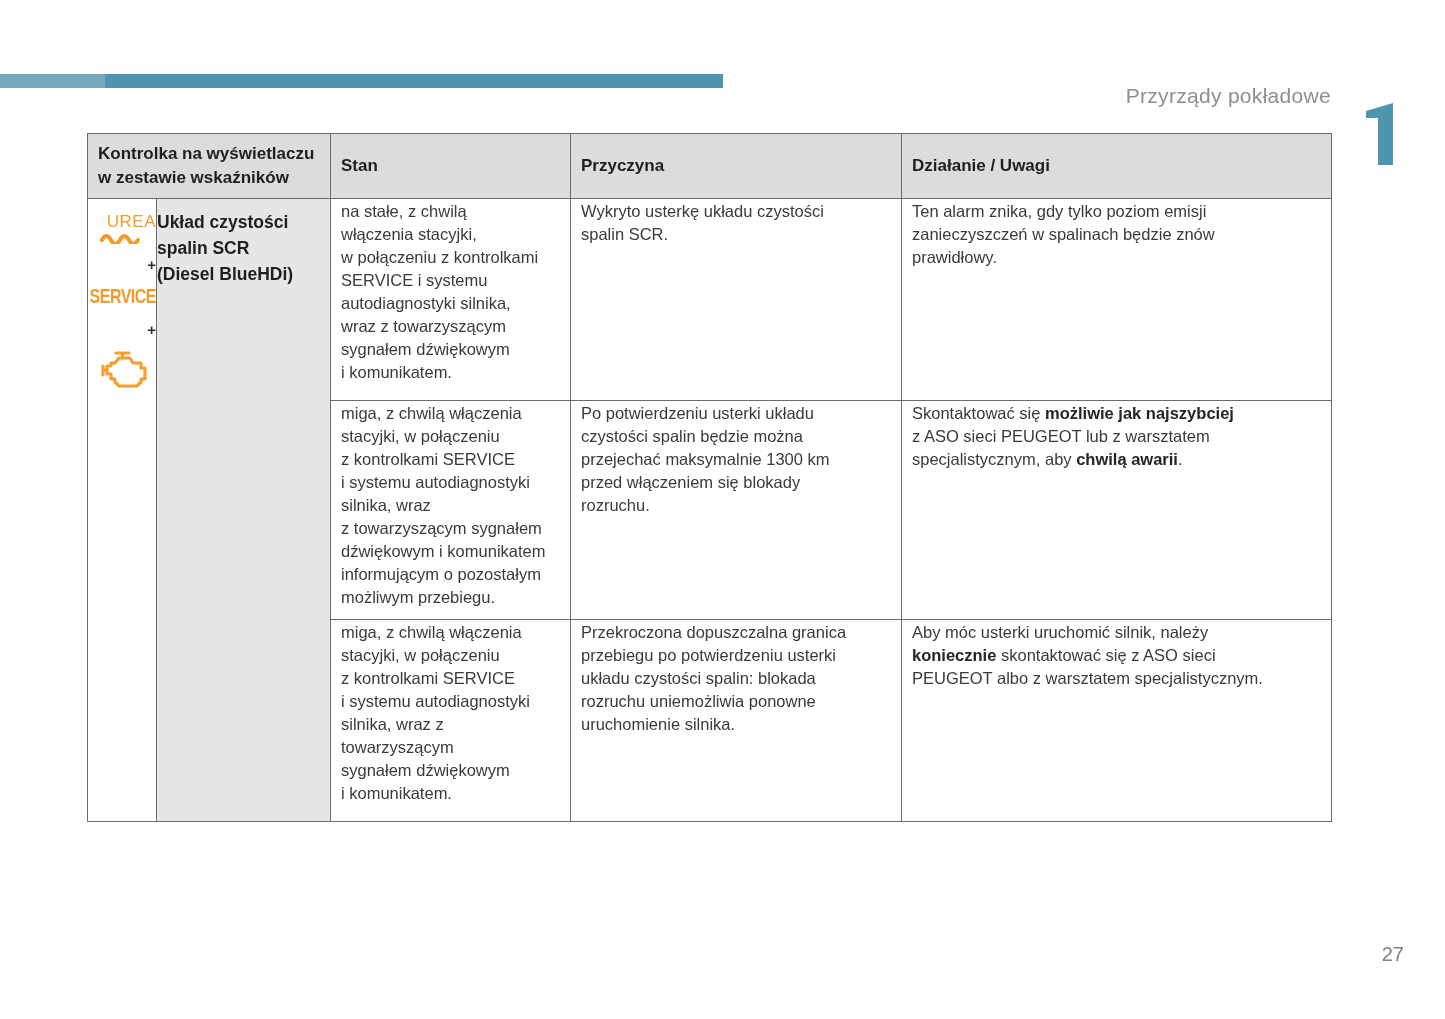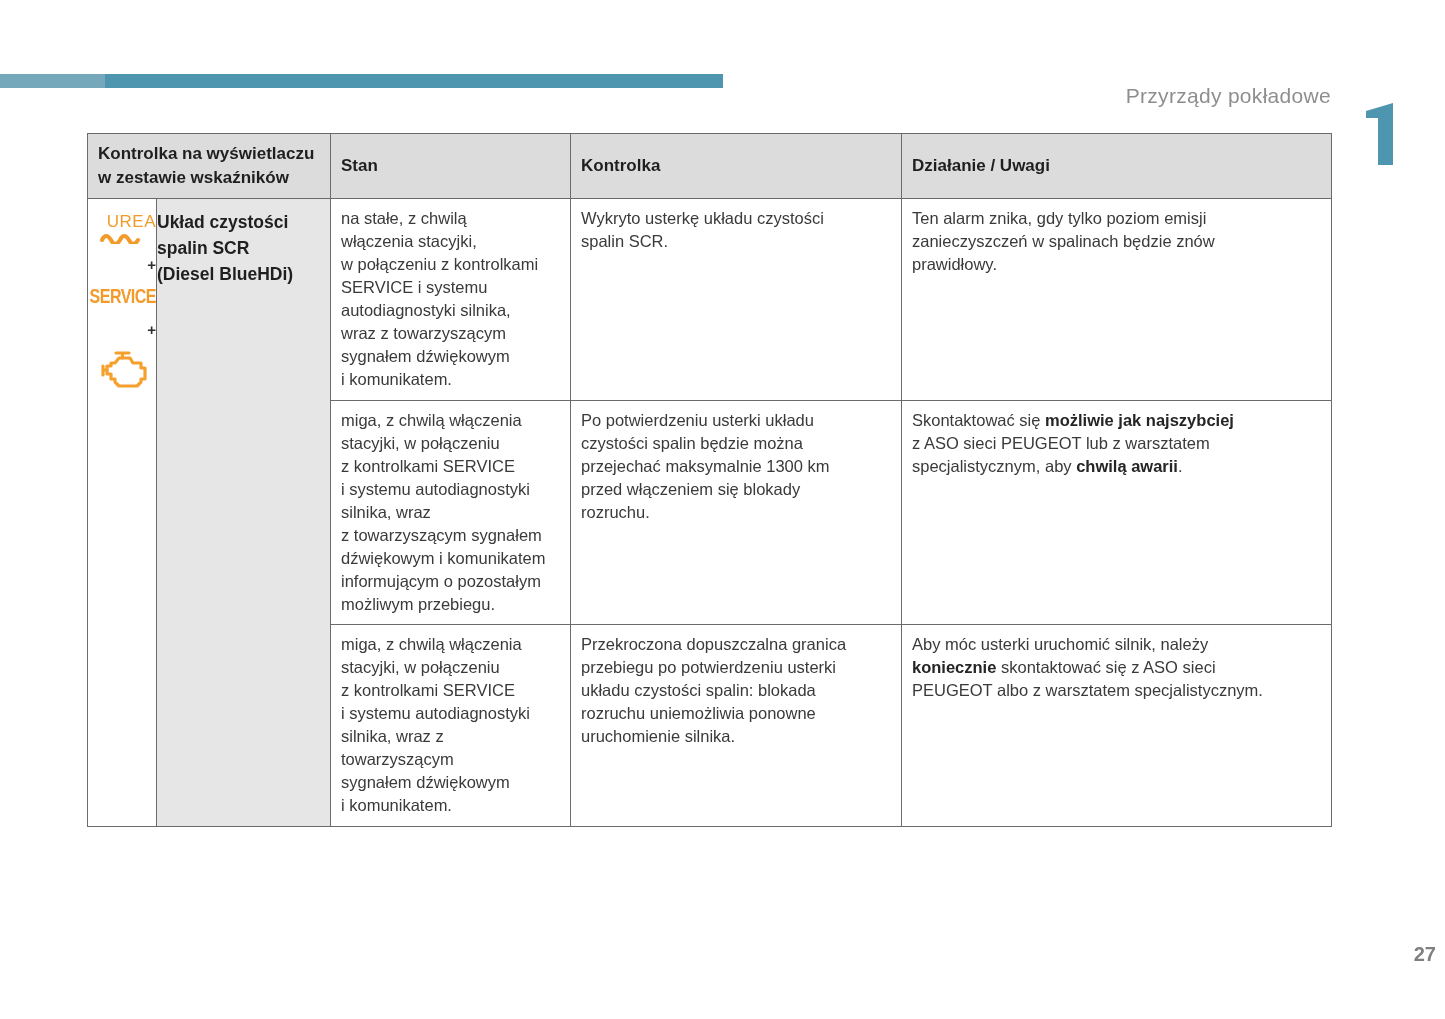--- a/index.html
+++ b/index.html
@@ -8,36 +8,36 @@
 
   .top-bar { position:absolute; left:0; top:74px; width:723px; height:14px; background:#4E96AF; }
   .top-bar-fade { position:absolute; left:0; top:0; width:105px; height:14px; background:#74A8BA; }
 
   .page-title { position:absolute; top:84px; left:0; width:1331px; text-align:right;
                 font-size:21px; color:#8E8E8E; letter-spacing:0.3px; }
 
   .chapter-num { position:absolute; left:1366px; top:103px; }
 
   .page-number { position:absolute; top:943px; left:0; width:1404px; text-align:right;
-                 font-size:20px; font-weight:bold; color:#7F7F7F;margin-left:32px; }
+                 font-size:20px; font-weight:normal; color:#7F7F7F; }
 
   table.manual { position:absolute; left:87px; top:133px; width:1244px;
                  border-collapse:collapse; table-layout:fixed; }
   table.manual th, table.manual td { border:1px solid #6B6B6B; }
 
   th.hdr { background:#DCDCDC; font-size:17px; font-weight:bold; color:#1F1F1F;
            text-align:left; vertical-align:middle; padding:6px 10px;
            line-height:24px; white-space:pre-line; height:65px; }
 
   td.icons-cell { background:#ffffff; vertical-align:top; text-align:right; padding-top:13px; }
   td.name-cell  { background:#E6E6E6; vertical-align:top; padding:10px 0;
                   font-size:17.5px; font-weight:bold; color:#1F1F1F;
                   line-height:26px; white-space:pre-line; }
 
-  td.body-cell { background:#ffffff; vertical-align:top; padding:8px 10px;
+  td.body-cell { background:#ffffff; vertical-align:top; padding:1px 10px;
                  font-size:16.5px; color:#3A3A3A; line-height:23px; white-space:pre-line; }
   td.body-cell b { color:#252525; }
 
   tr.row-1 { height:202px; }
   tr.row-2 { height:219px; }
   tr.row-3 { height:202px; }
 
   .urea-label { color:#F29B2B; font-size:17px; letter-spacing:0.5px; display:block; }
   .urea-wave  { display:block; margin:0 auto; }
   .plus-sign  { display:block; color:#2E2E2E; font-size:15px; font-weight:bold; margin:12px 0; }
@@ -66,21 +66,21 @@
       <col style="width:174px">
       <col style="width:240px">
     <col style="width:331px">
       <col style="width:430px">
   </colgroup>
   <tbody>
       <tr>
     <th class="hdr" colspan="2">Kontrolka na wyświetlaczu
 w zestawie wskaźników</th>
     <th class="hdr">Stan</th>
-    <th class="hdr">Kontrolka</th>
+    <th class="hdr">Przyczyna</th>
     <th class="hdr">Działanie / Uwagi</th>
   </tr>
   <tr class="row-1">
     <td class="icons-cell" rowspan="3">
       <span class="urea-label">UREA</span>
       <svg class="urea-wave" width="46" height="12" viewBox="0 0 46 12">
         <path d="M3 8 q4 -8 9 0 q4 8 9 0 q4 -8 9 0 q4 8 9 0" fill="none" stroke="#F29B2B" stroke-width="4" stroke-linecap="round"></path>
       </svg>
       <span class="plus-sign">+</span>
       <span class="service-label">SERVICE</span>

